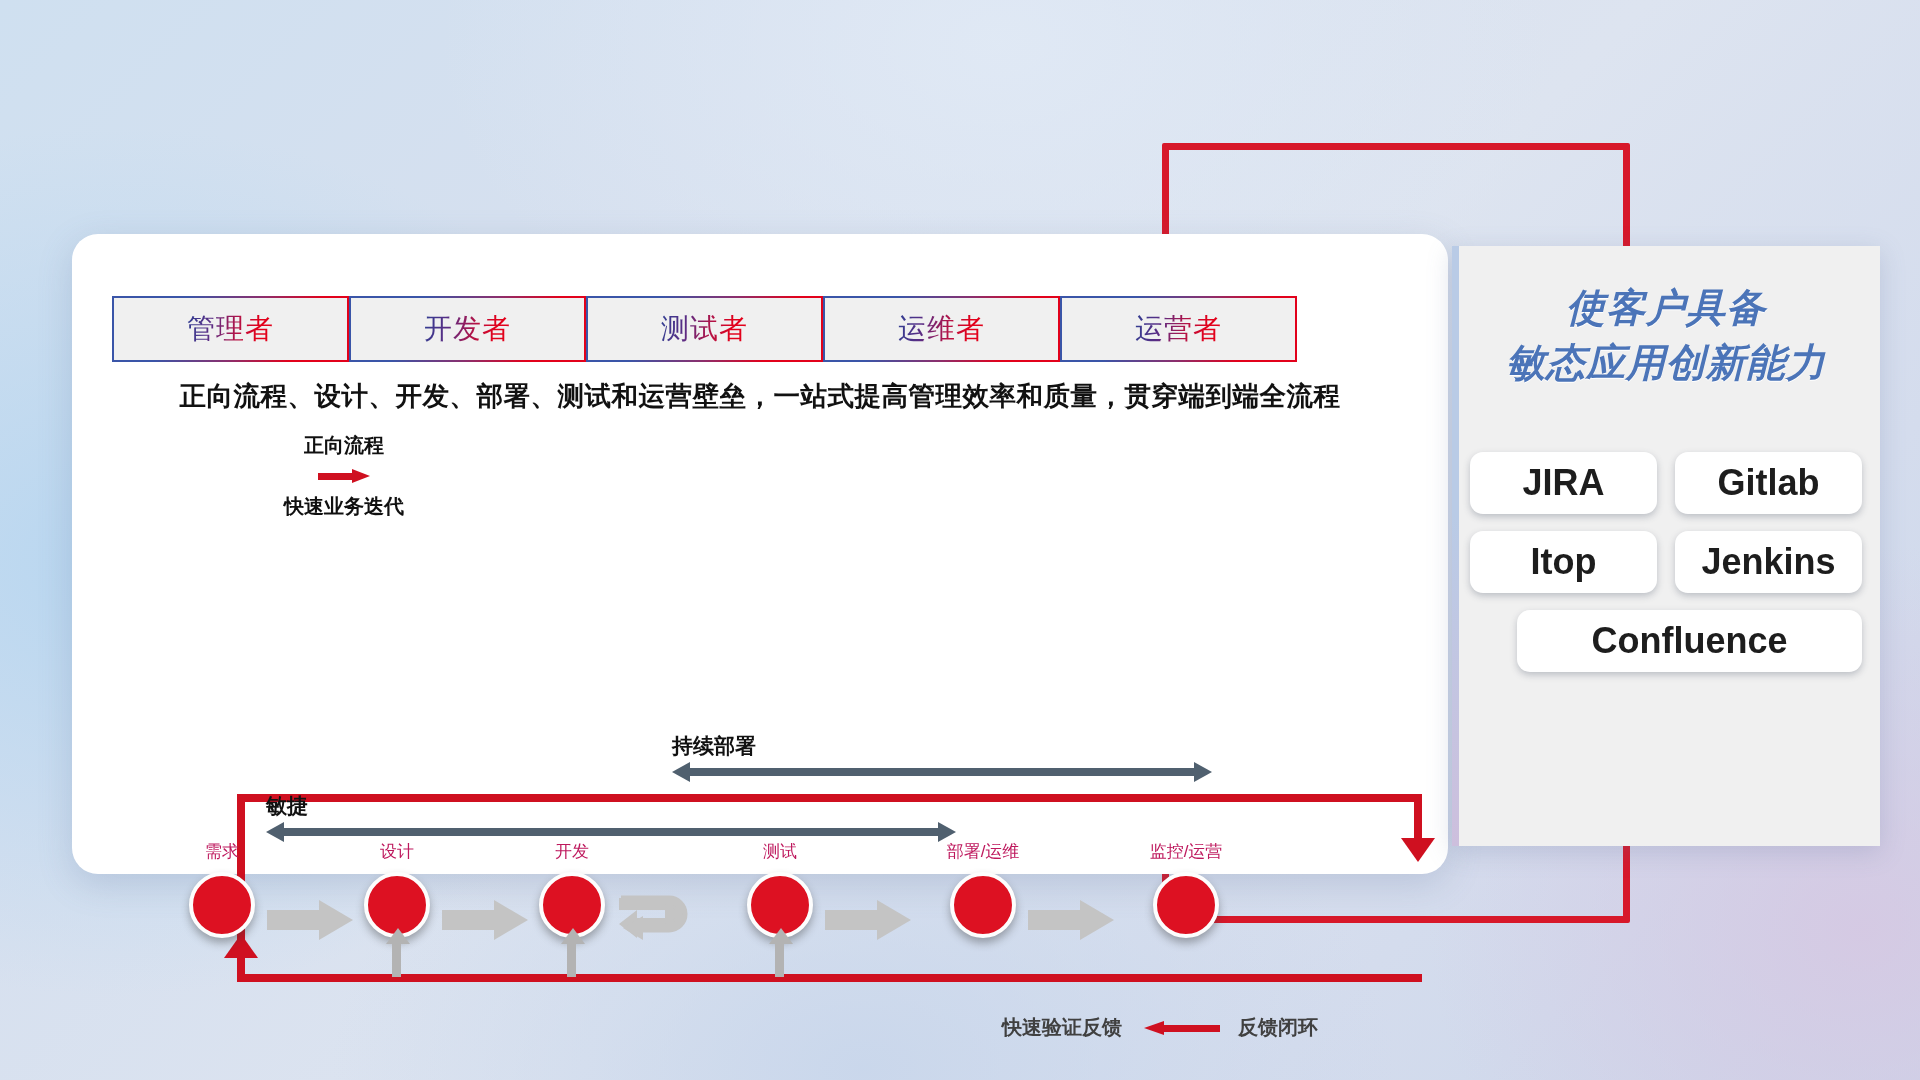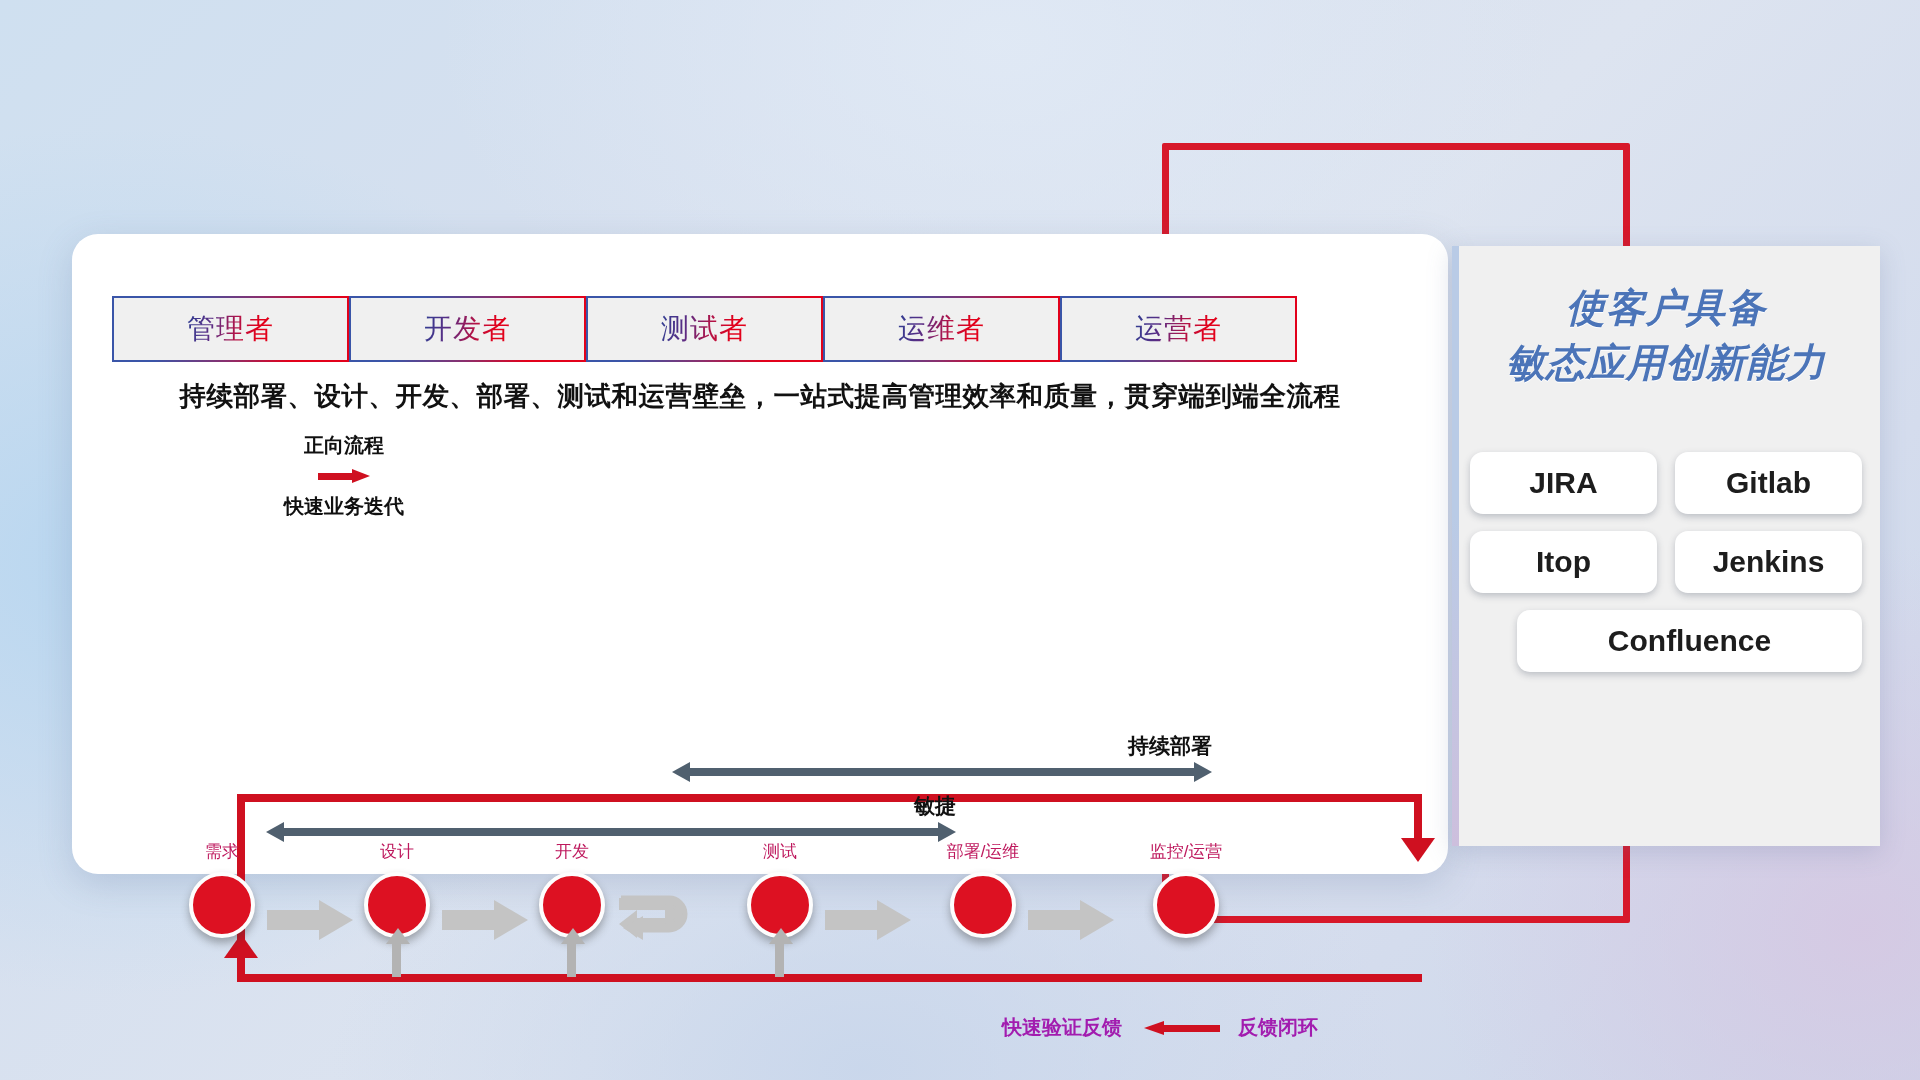--- a/index.html
+++ b/index.html
@@ -75,21 +75,21 @@
   .redarrow-l::after{content:"";position:absolute;right:56px;top:0;width:0;height:0;
     border-top:7px solid transparent;border-bottom:7px solid transparent;border-right:20px solid #cf1020;}
 
   
   .dbl{position:absolute;height:20px;}
   .dbl .bar{position:absolute;left:16px;right:16px;top:6px;height:8px;background:#50606f;}
   .dbl .hl,.dbl .hr{position:absolute;top:0;width:0;height:0;
      border-top:10px solid transparent;border-bottom:10px solid transparent;}
   .dbl .hl{left:0;border-right:18px solid #50606f;}
   .dbl .hr{right:0;border-left:18px solid #50606f;}
-  .dbl-label{position:absolute;bottom:22px;left:0;right:0;text-align:right;
+  .dbl-label{position:absolute;bottom:22px;left:0;right:0;text-align:left;
      font-size:21px;font-weight:bold;color:#111;white-space:nowrap;}
 
   #arrow-cd{left:600px;top:528px;width:540px;}
   #arrow-agile{left:194px;top:588px;width:690px;}
 
   
   #loop-top{position:absolute;left:165px;top:560px;width:1185px;height:8px;background:#cf1020;}
   #loop-left{position:absolute;left:165px;top:560px;width:8px;height:188px;background:#cf1020;}
   #loop-bottom{position:absolute;left:165px;top:740px;width:1185px;height:8px;background:#cf1020;}
   #loop-right{position:absolute;left:1342px;top:560px;width:8px;height:52px;background:#cf1020;}
@@ -120,21 +120,21 @@
   .gArrow{position:absolute;top:54px;width:86px;height:40px;}
   .gArrow .gs{position:absolute;left:0;top:10px;width:56px;height:20px;background:#c4c4c4;}
   .gArrow .gh{position:absolute;left:52px;top:0;width:0;height:0;
      border-top:20px solid transparent;border-bottom:20px solid transparent;border-left:34px solid #c4c4c4;}
   .uturn{position:absolute;top:48px;width:96px;height:56px;}
 
   
   #legend-feedback{
     position:absolute;left:930px;top:780px;
     display:flex;align-items:center;gap:18px;
-    font-size:20px;font-weight:bold;color:#a21caf;white-space:nowrap;z-index:6;
+    font-size:20px;font-weight:bold;color:#404040;white-space:nowrap;z-index:6;
   }
 
   
   #rightpanel{
     position:absolute;left:1452px;top:246px;width:428px;height:600px;
     background:#f0f0f0;z-index:5;
     box-shadow:0 6px 24px rgba(90,110,150,.22);
   }
   #panel-accent{position:absolute;left:0;top:0;width:7px;height:100%;
      background:linear-gradient(180deg,#b9cbe6 0%,#b9cbe6 45%,#cdbfdd 100%);}
@@ -144,21 +144,21 @@
     text-shadow:0 1px 0 #ffffff;letter-spacing:1px;
   }
   #panel-title div{white-space:nowrap;font-style:italic;}
   #tools{
     position:absolute;left:18px;right:18px;top:206px;
     display:flex;flex-wrap:wrap;gap:17px 17px;justify-content:space-between;
   }
   .tool{
     height:62px;background:#ffffff;border-radius:13px;
     display:flex;align-items:center;justify-content:center;
-    font-size:30px;font-weight:bold;color:#1d1d1d;
+    font-size:36px;font-weight:bold;color:#1d1d1d;
     box-shadow:0 3px 7px rgba(70,80,100,.30);
     width:187px;box-sizing:border-box;
   }
   .tool.wide{width:100%;margin-left:47px;}
 </style>
 </head>
 <body>
 
 <div id="redframe"></div>
 
@@ -175,21 +175,21 @@
       <span class="role-label">测试者</span>
     </div>
     <div class="role">
       <span class="role-label">运维者</span>
     </div>
     <div class="role">
       <span class="role-label">运营者</span>
     </div>
   </div>
 
-  <div id="headline">持续部署、设计、开发、部署、测试和运营壁垒，一站式提高管理效率和质量，贯穿端到端全流程</div>
+  <div id="headline">正向流程、设计、开发、部署、测试和运营壁垒，一站式提高管理效率和质量，贯穿端到端全流程</div>
 
   <div id="legend-forward">
     <span>正向流程</span>
     <span class="redarrow-r"></span>
     <span>快速业务迭代</span>
   </div>
 
   <div class="dbl" id="arrow-cd">
     <span class="dbl-label">持续部署</span>
     <span class="hl"></span>

